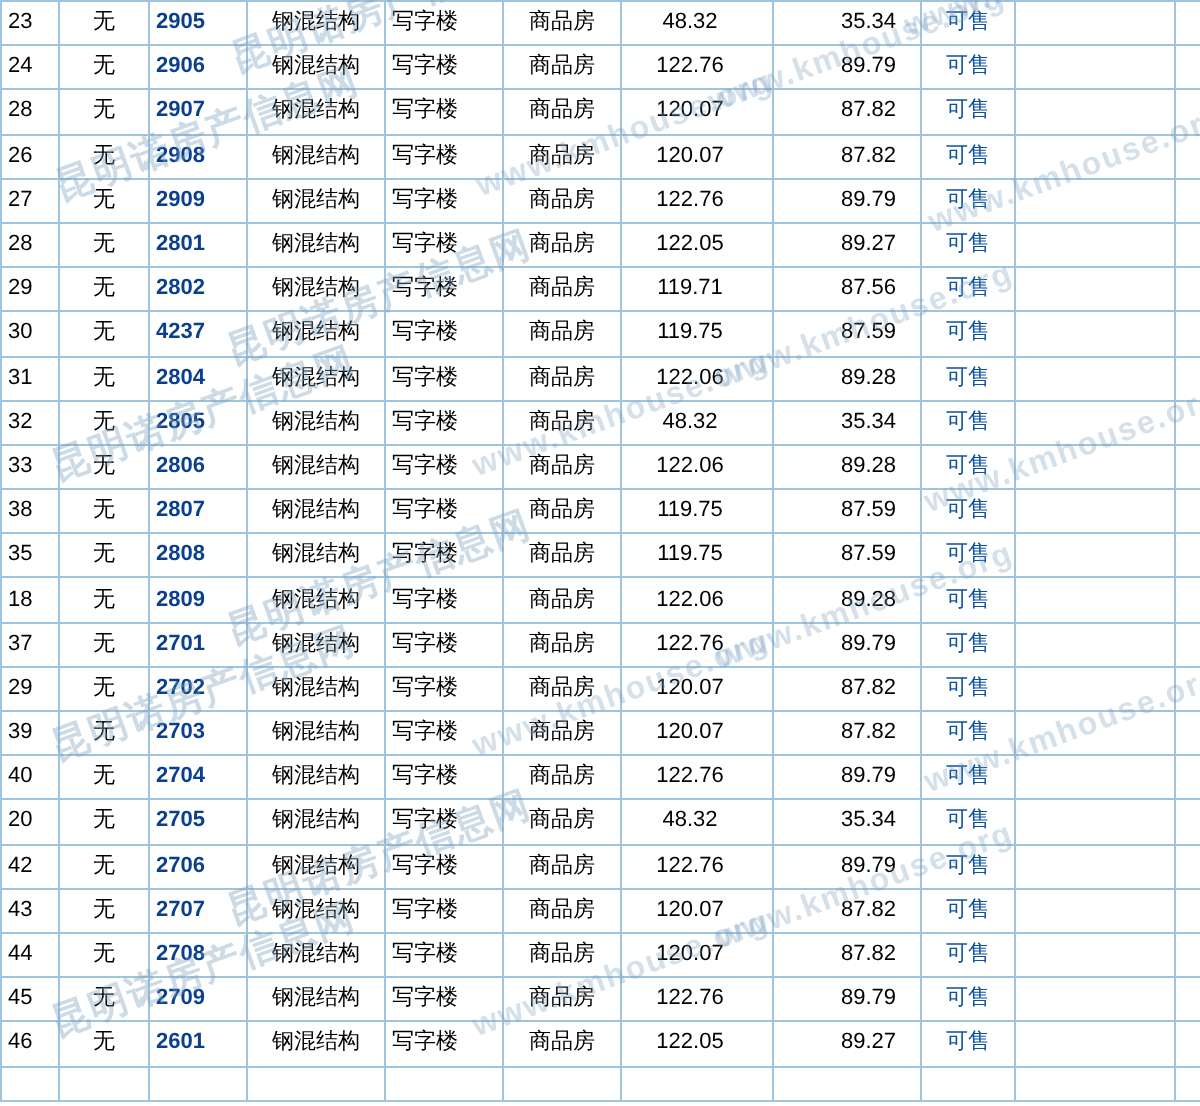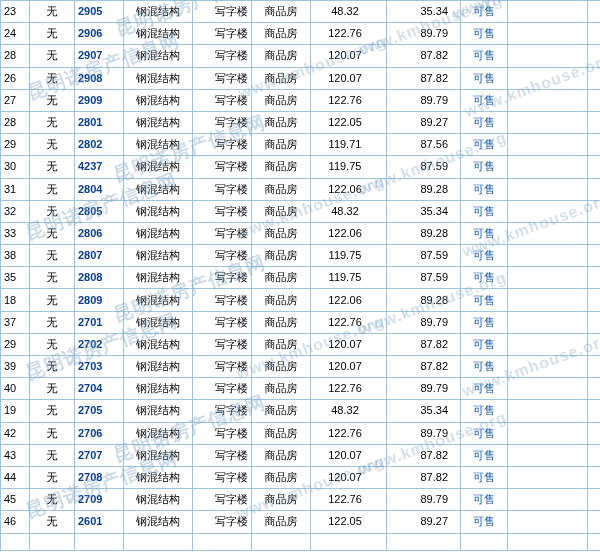--- a/index.html
+++ b/index.html
@@ -44,21 +44,21 @@
     line-height:19px;
     overflow:hidden;
     white-space:nowrap;
     background:#ffffff;
   }
   
   .c0{width:22px;text-align:left;}
   .c1{width:38px;text-align:center;}
   .c2{width:42px;font-weight:bold;color:#0a3f8f;}
   .c3{width:62px;text-align:center;}
-  .c4{width:52px;text-align:right;}
+  .c4{width:52px;text-align:left;}
   .c5{width:52px;text-align:center;}
   .c6{width:62px;text-align:center;padding-right:10px;}
   .c7{width:58px;text-align:right;padding-right:12px;}
   .c8{width:40px;text-align:center;color:#0b52a0;font-weight:normal;}
   .c9{width:62px;text-align:right;padding-right:14px;}
   .c10{width:64px;text-align:right;padding-right:6px;}
   .blank{background:#ffffff;}
   .spacer-row td{height:16px;border:1px solid #9fc4dd;}
 </style>
 </head>
@@ -294,21 +294,21 @@
         <td class="c3">钢混结构</td>
         <td class="c4">写字楼</td>
         <td class="c5">商品房</td>
         <td class="c6">122.76</td>
         <td class="c7">89.79</td>
         <td class="c8">可售</td>
         <td class="c9 blank"></td>
         <td class="c10">11365</td>
       </tr>
       <tr>
-        <td class="c0">19</td>
+        <td class="c0">20</td>
         <td class="c1">无</td>
         <td class="c2">2705</td>
         <td class="c3">钢混结构</td>
         <td class="c4">写字楼</td>
         <td class="c5">商品房</td>
         <td class="c6">48.32</td>
         <td class="c7">35.34</td>
         <td class="c8">可售</td>
         <td class="c9 blank"></td>
         <td class="c10">10532</td>

